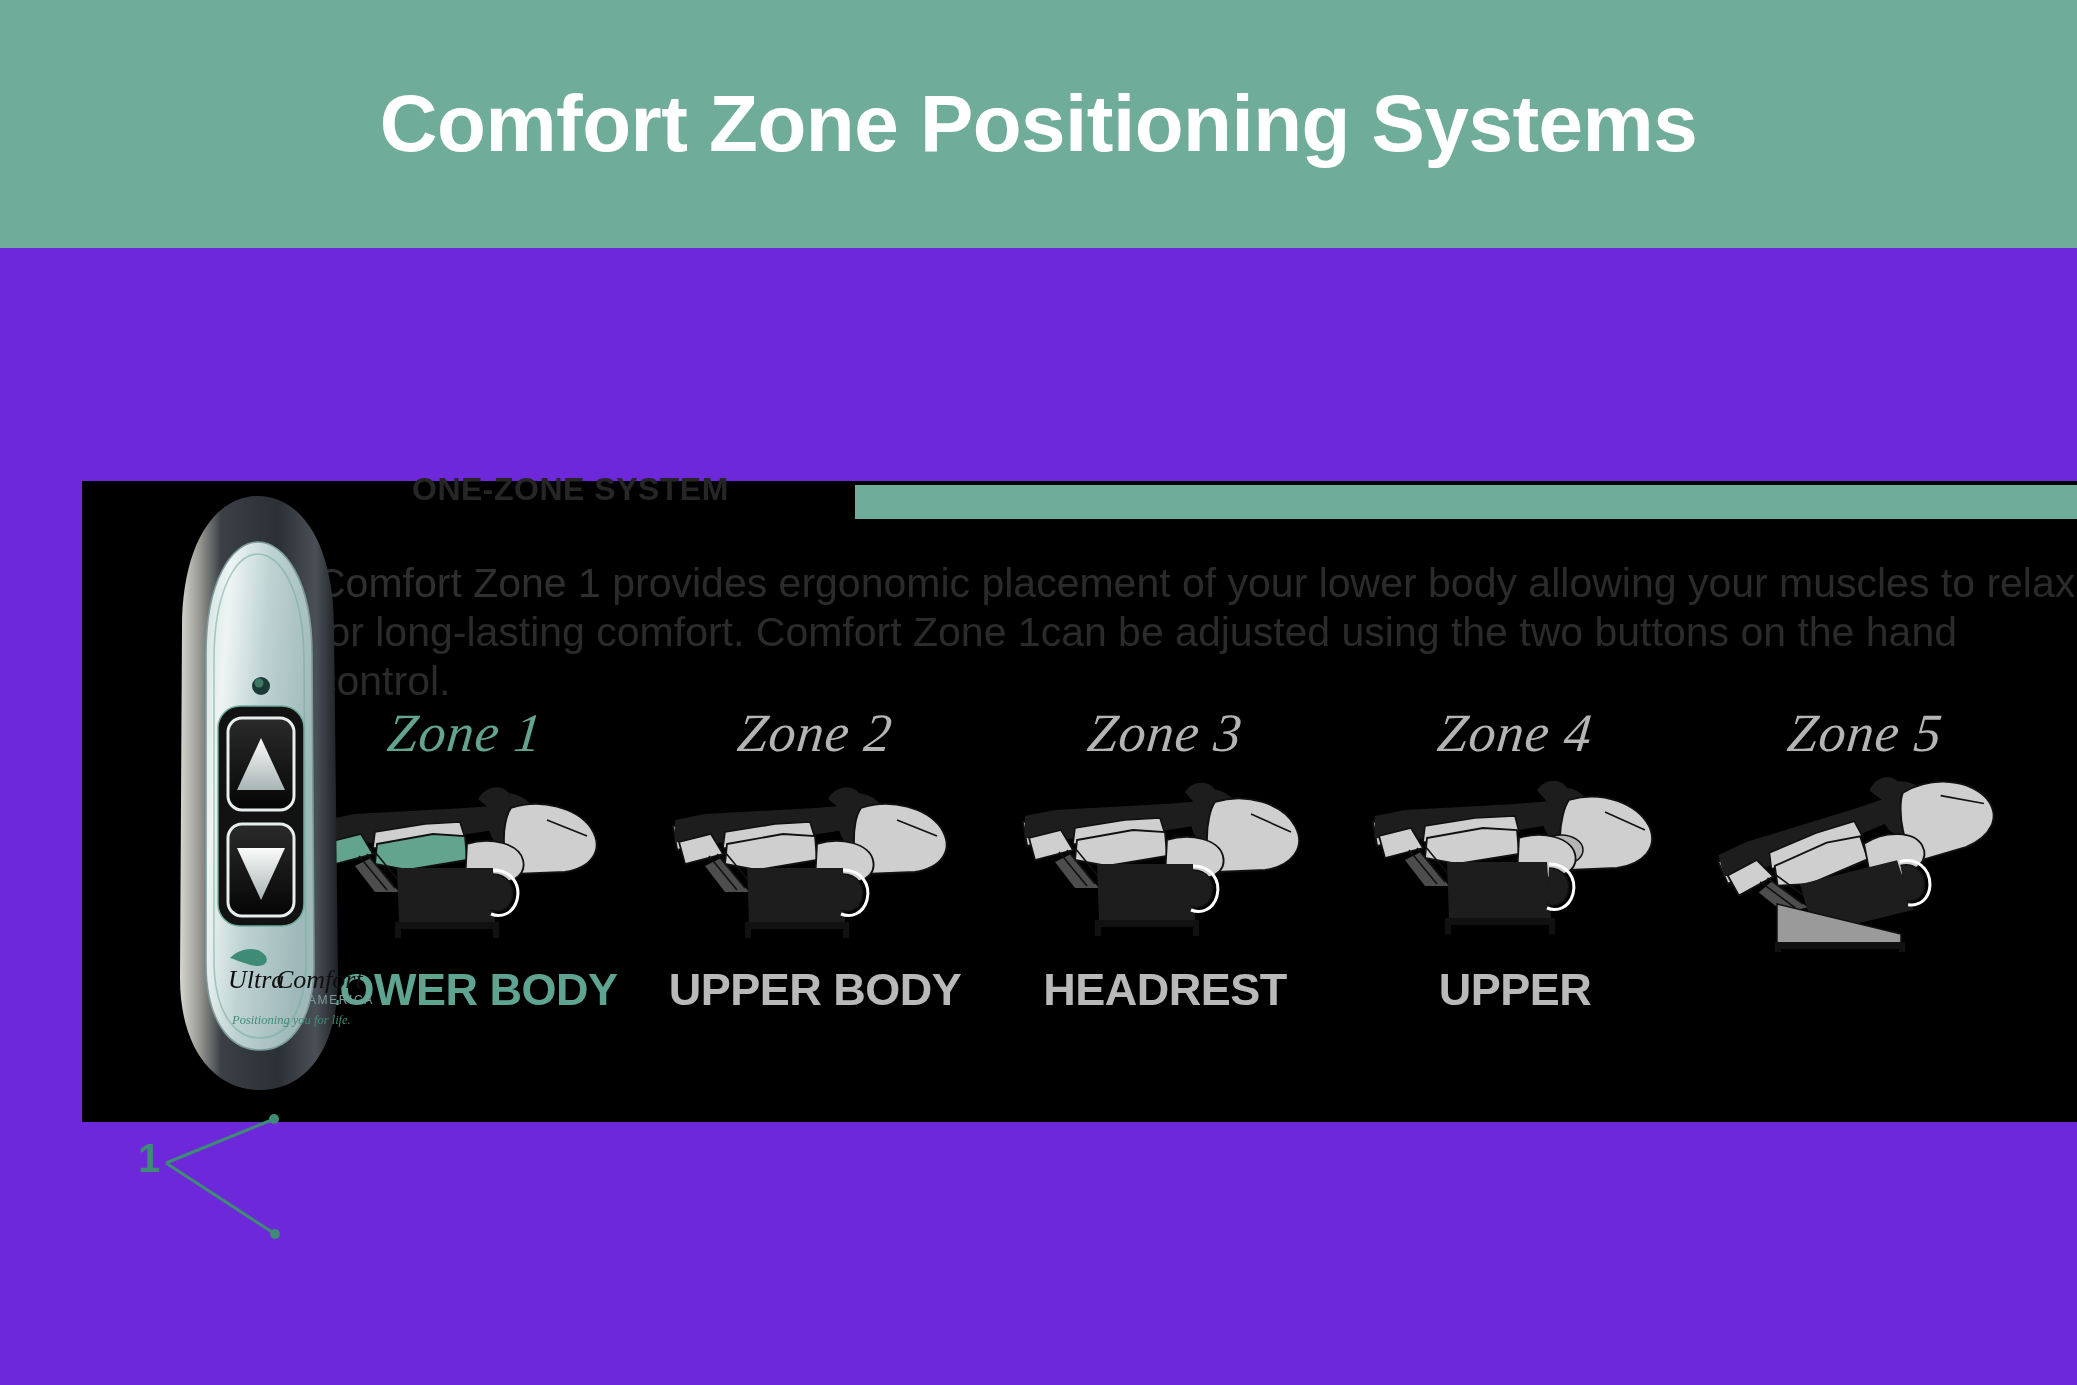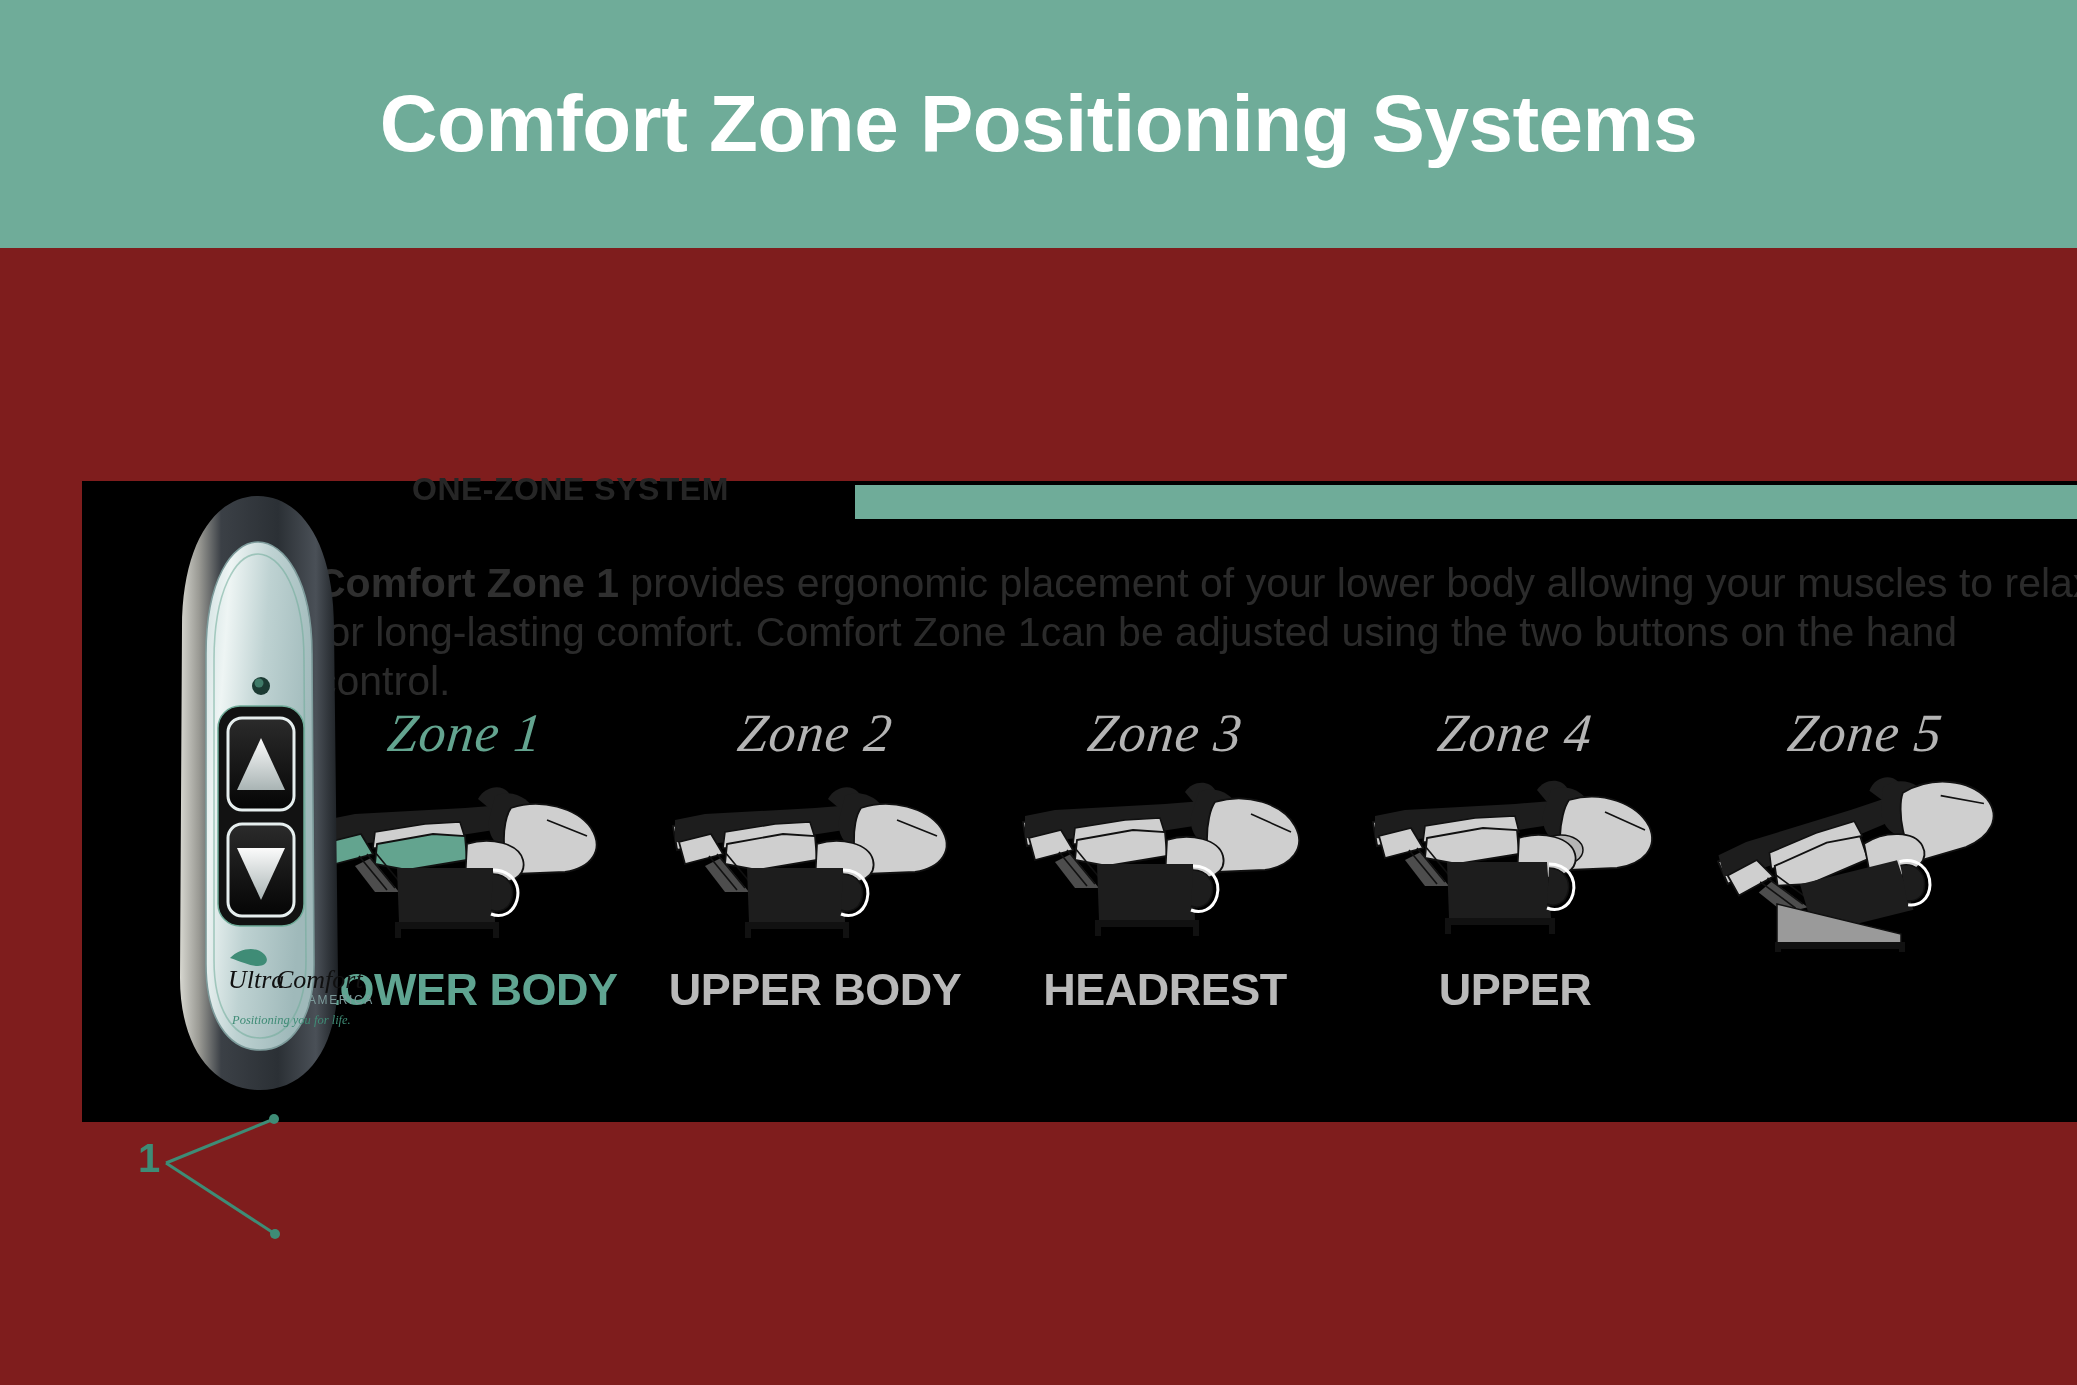--- a/index.html
+++ b/index.html
@@ -2,21 +2,21 @@
 <html><head>
 <meta charset="utf-8">
 <style>
   * { margin:0; padding:0; box-sizing:border-box; }
   html, body {
     width:2077px; height:1385px;
     background:#ffffff;
     font-family:"Liberation Sans", sans-serif;
     overflow:hidden;
   }
-  #stage { position:relative; width:2077px; height:1385px; background:#7f1d1d;padding-left:37px; }
+  #stage { position:relative; width:2077px; height:1385px; background:#6d28d9;padding-left:37px; }
 
   
   .header-banner{
     position:absolute; left:0; top:0; width:2077px; height:248px;
     background:#6FAC99;
     display:flex; align-items:center; justify-content:center;
   }
   .header-title{
     color:#ffffff;
     font-size:80px;
@@ -52,21 +52,21 @@
 
   
   .body-copy{
     position:absolute; left:234px; top:78px;
     width:1780px;
     font-size:41px;
     line-height:49px;
     color:#2b2b2b;
     font-family:"Liberation Sans", sans-serif;
   }
-  .body-copy b{ font-weight:bold; color:#2f2f2f;margin-top:28px; }
+  .body-copy b{ font-weight:normal; color:#2f2f2f;margin-top:28px; }
 
   
   .zones{
     position:absolute; left:218px; top:225px;
     width:1730px; height:400px;
     display:flex; justify-content:space-between; align-items:flex-start;
   }
   .zone{
     width:330px;
     display:flex; flex-direction:column; align-items:center;

